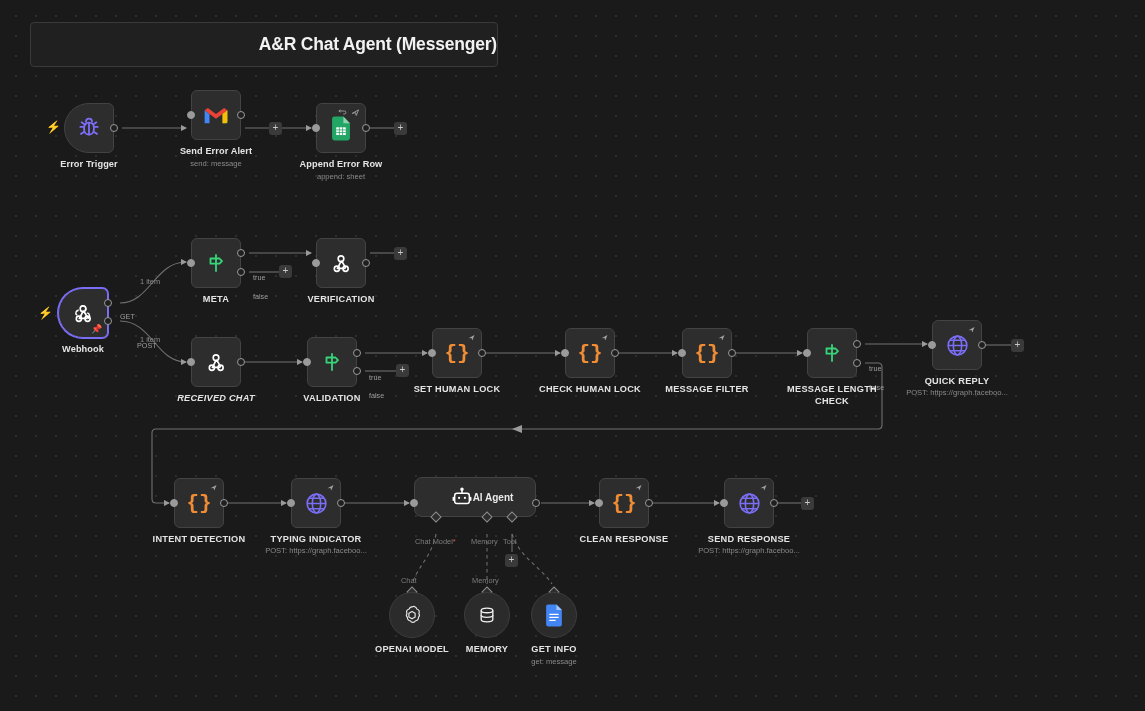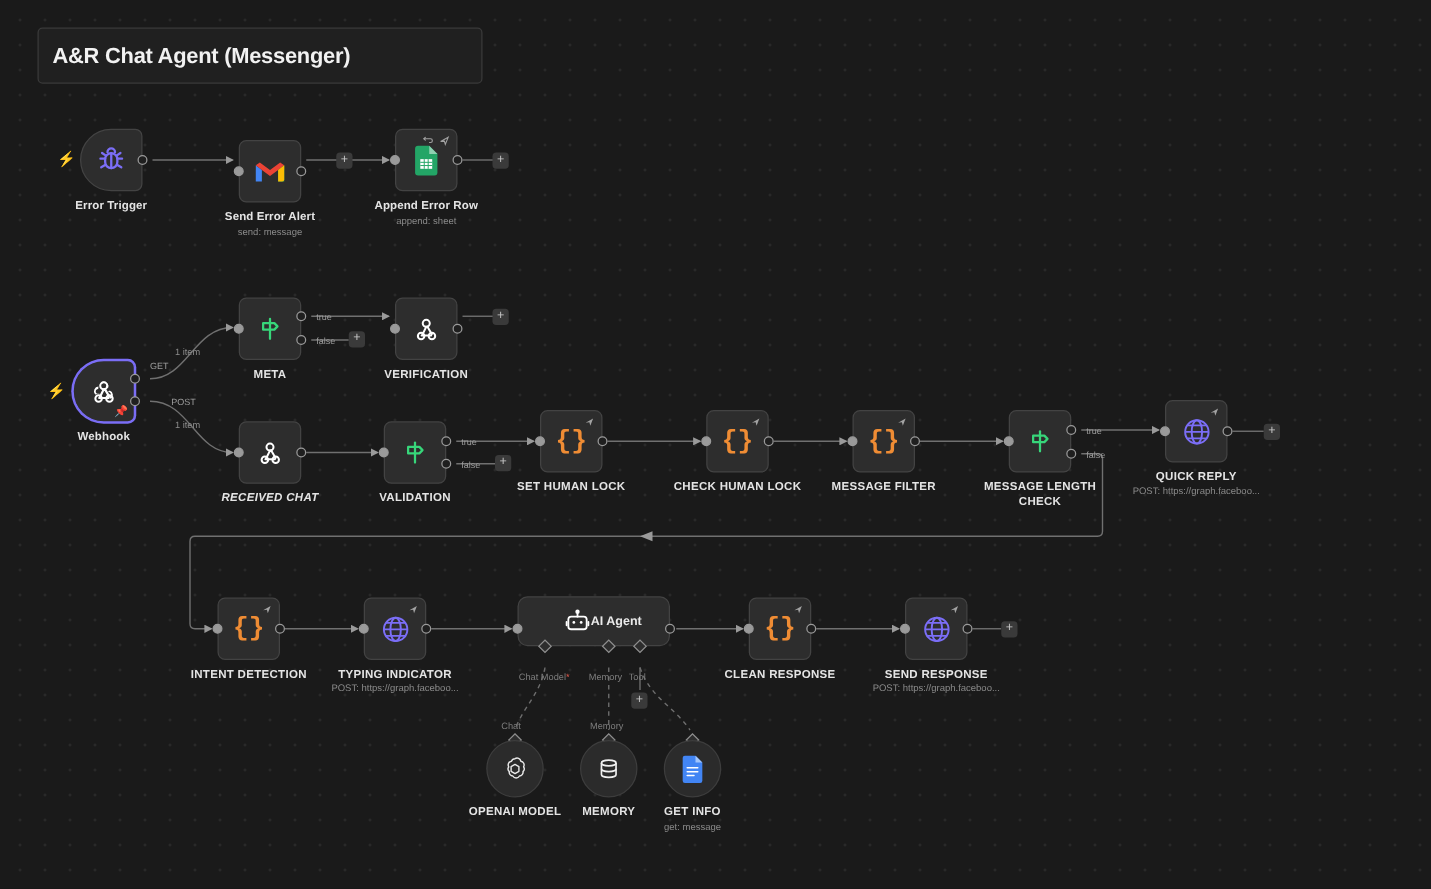--- a/index.html
+++ b/index.html
@@ -15,26 +15,27 @@
     background-color: #1a1a1a;
     background-image: radial-gradient(circle, #2e2e2e 1px, transparent 1.1px);
     background-size: 20px 20px;
     background-position: 6px 6px;
   }
   svg.edges { position: absolute; inset: 0; width: 1145px; height: 711px; pointer-events: none; }
 
   
   .sticky {
     position: absolute; left: 30px; top: 22px;
-    width: 356px; height: 45px;
+    width: 468px; height: 45px;
     background: #202020;
     border: 1px solid #3a3a3a;
     border-radius: 4px;
     display: flex; align-items: center;
     padding-left: 11px;
+    justify-content: flex-end;
   }
   .sticky-title {
     color: #f2f2f2; font-size: 17.5px; font-weight: bold;
     letter-spacing: -0.2px; white-space: nowrap;
   }
 
   
   .node { position: absolute; }
   .box {
     position: relative;
@@ -101,21 +102,21 @@
     transform: rotate(45deg);
   }
   .plusbtn {
     position: absolute; width: 13px; height: 13px;
     background: #3a3a3a; border-radius: 3px;
     color: #c9c9c9; font-size: 10px; line-height: 12px; text-align: center;
   }
   .etext {
     position: absolute; color: #8d8d8d; font-size: 7.4px; white-space: nowrap;
   }
-  .etext.port-name { color: #9e9e9e; font-size: 7.2px; }
+  .etext.port-name { color: #9e9e9e; font-size: 7.2px; margin-top: 24px; }
   .etext.sub { color: #7e7e7e; font-size: 7.4px; }
   .req { color: #e0584a; }
 </style>
 </head>
 <body>
 
 <div id="canvas">
 
   <svg class="edges">
     <defs>
@@ -187,21 +188,21 @@
       <svg width="26" height="26" viewBox="0 0 24 24" fill="none" stroke="#7b6ef6" stroke-width="1.7" stroke-linecap="round">
         <rect x="7.5" y="7" width="9" height="11" rx="4.5"></rect>
         <path d="M12 7v11M7.5 11H4M16.5 11H20M7.8 15.5L4.6 17.4M16.2 15.5l3.2 1.9M7.8 8.6L5.2 6.8M16.2 8.6l2.6-1.8"></path>
         <path d="M9.2 6.2a2.8 2.8 0 0 1 5.6 0"></path>
       </svg>
     </div>
     <div class="port" style="right:-4px; top:21px;"></div>
     <div class="nlabel">Error Trigger</div>
   </div>
 
-  <div class="node" style="left:191px; top:112px;">
+  <div class="node" style="left:191px; top:90px;">
     <div class="box">
       <svg width="26" height="20" viewBox="0 0 48 36">
         <path d="M3 33V9l9 7V33z" fill="#4285f4"></path>
         <path d="M36 33V16l9-7v24z" fill="#34a853"></path>
         <path d="M3 9l9 7 12 9 12-9 9-7-6-4-15 11L9 5z" fill="#ea4335"></path>
         <path d="M36 16V33h6a3 3 0 0 0 3-3V9z" fill="#fbbc04"></path>
         <path d="M12 33h24V16L24 25 12 16z" fill="#c5221f" opacity="0"></path>
       </svg>
     </div>
     <div class="port in" style="left:-4px; top:21px;"></div>

